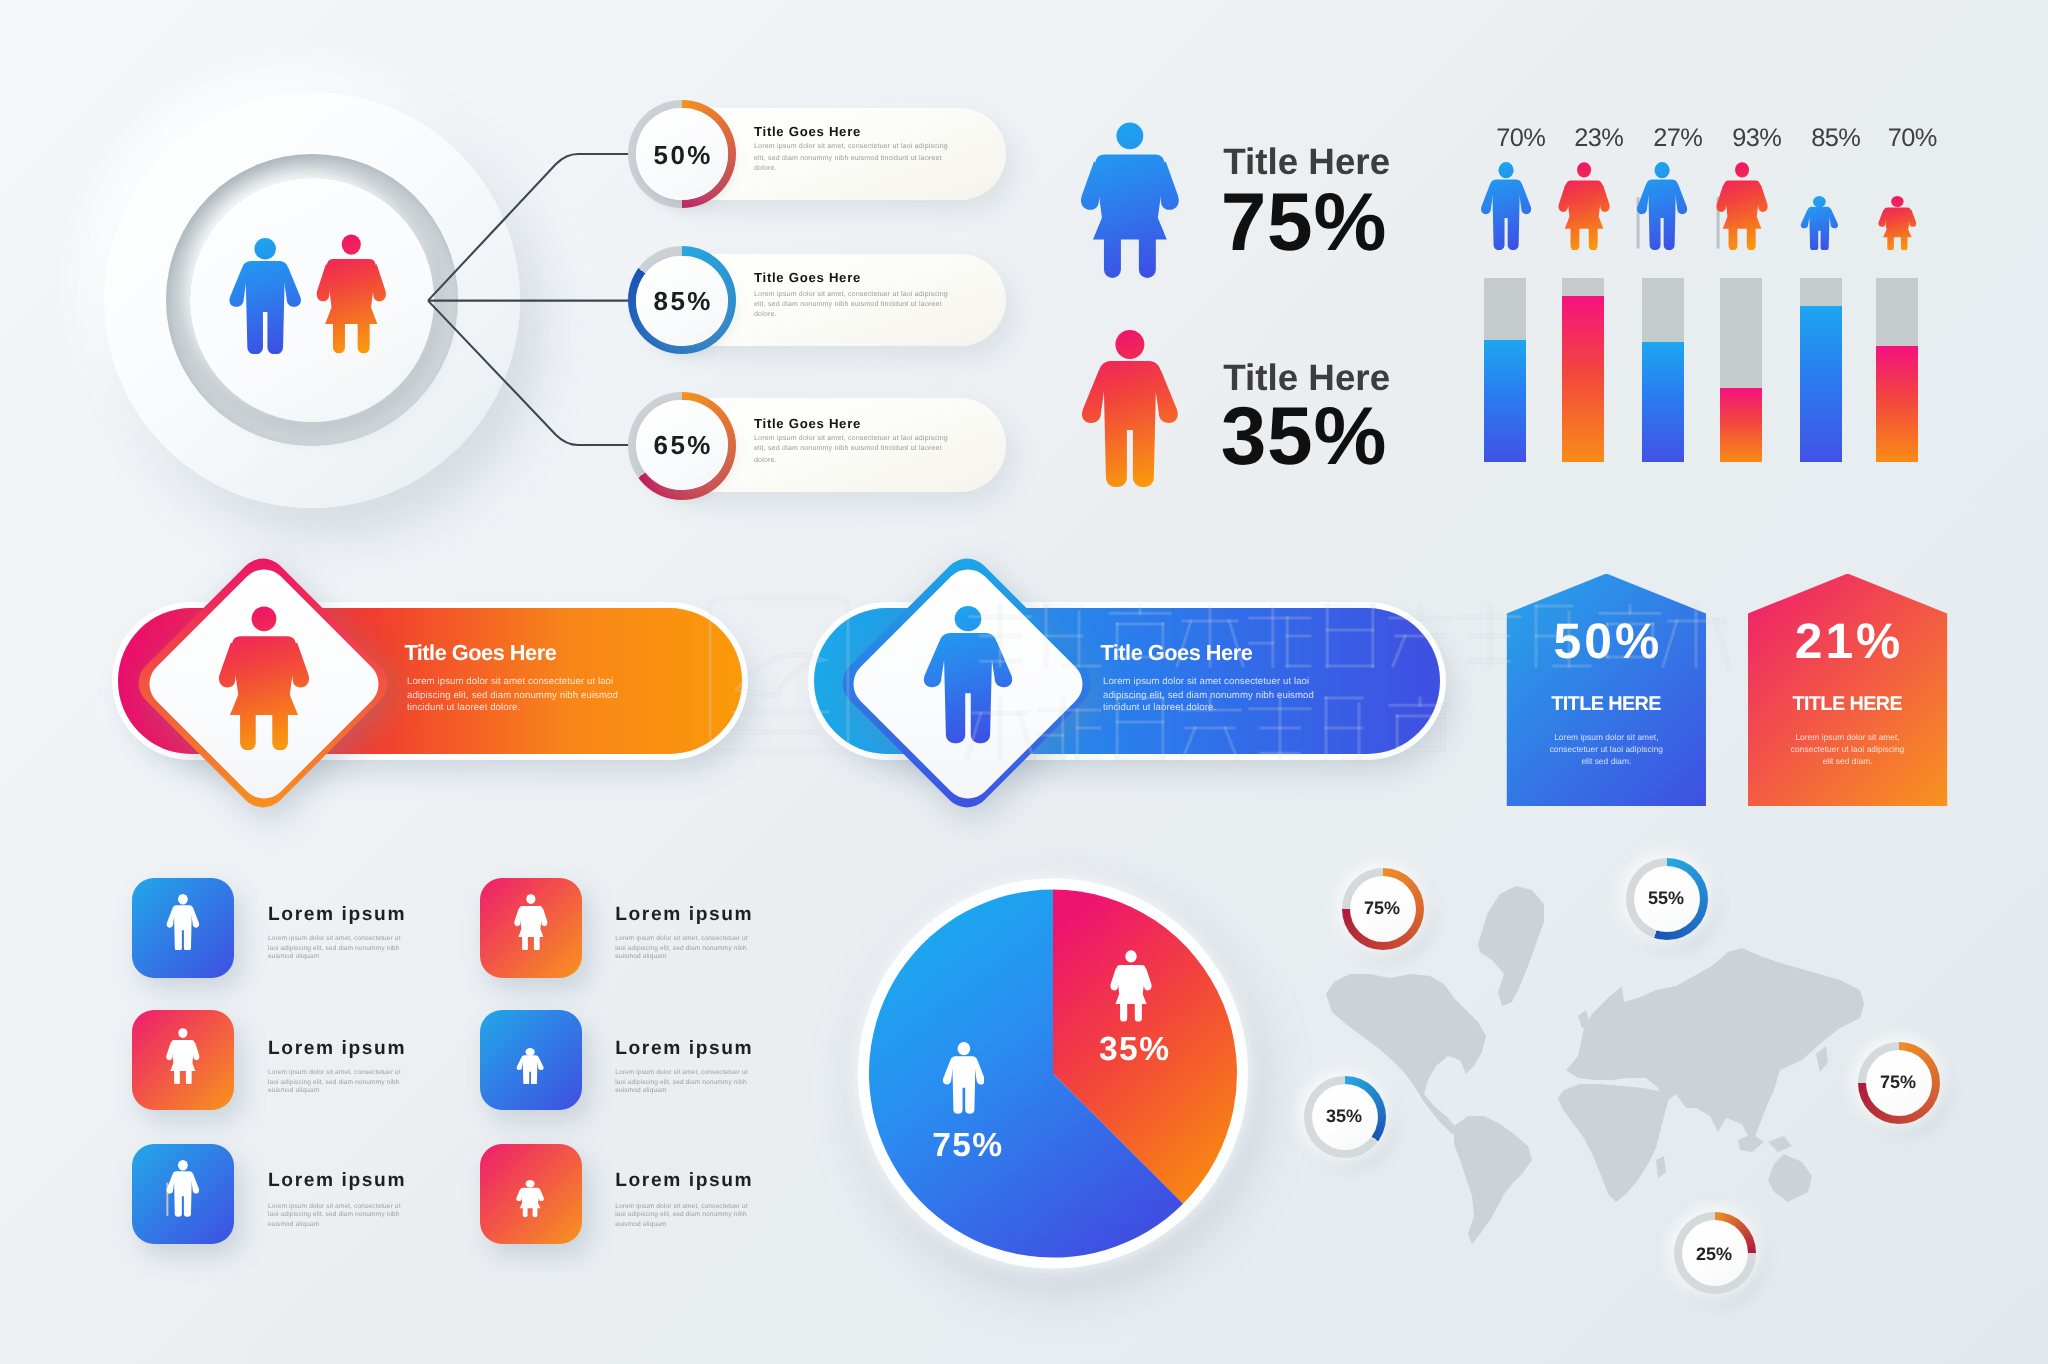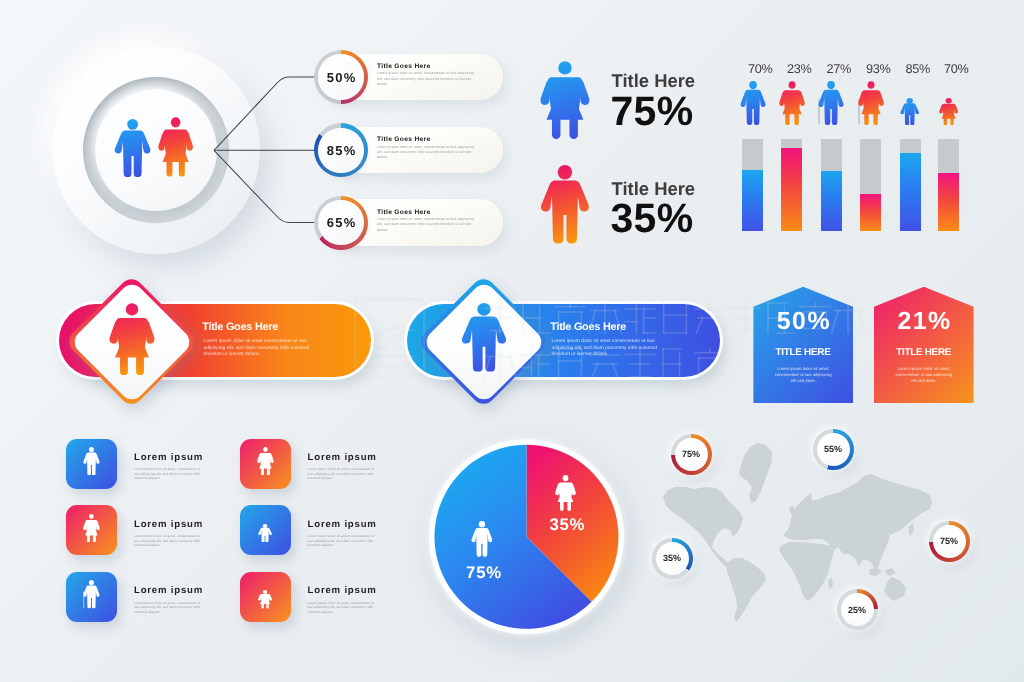--- a/index.html
+++ b/index.html
@@ -361,21 +361,21 @@
       <div class="btx">55%</div>
     </div>
 <div class="abs badge" style="left:651.5px;top:537.5px;width:41px;height:41px;background:conic-gradient(from 0deg,#29a8e0 0deg,#1b52b5 126deg,#d4d9dc 126deg,#d4d9dc 360deg);box-shadow:0 0 7px 3px rgba(255,255,255,.75),3px 4px 8px rgba(120,140,160,.30)">
       <div class="bin"></div>
       <div class="btx">35%</div>
     </div>
 <div class="abs badge" style="left:928.5px;top:520.5px;width:41px;height:41px;background:conic-gradient(from 0deg,#ef8e27 0deg,#ac1a3d 270deg,#d4d9dc 270deg,#d4d9dc 360deg);box-shadow:0 0 7px 3px rgba(255,255,255,.75),3px 4px 8px rgba(120,140,160,.30)">
       <div class="bin"></div>
       <div class="btx">75%</div>
     </div>
-<div class="abs badge" style="left:836.5px;top:589px;width:41px;height:41px;background:conic-gradient(from 0deg,#ef8e27 0deg,#ac1a3d 90deg,#d4d9dc 90deg,#d4d9dc 360deg);box-shadow:0 0 7px 3px rgba(255,255,255,.75),3px 4px 8px rgba(120,140,160,.30)">
+<div class="abs badge" style="left:836.5px;top:606px;width:41px;height:41px;background:conic-gradient(from 0deg,#ef8e27 0deg,#ac1a3d 90deg,#d4d9dc 90deg,#d4d9dc 360deg);box-shadow:0 0 7px 3px rgba(255,255,255,.75),3px 4px 8px rgba(120,140,160,.30)">
       <div class="bin"></div>
       <div class="btx">25%</div>
     </div>
 <svg class="abs" id="watermark" viewBox="0 0 1024 682">
       <g stroke="rgba(120,138,155,0.055)" stroke-width="2.6" fill="none" stroke-linecap="square">
         <path d="M485.0,308.4 L515.0,308.4"></path>
         <path d="M500.0,303.0 L500.0,333.0"></path>
         <path d="M490.4,318.0 L509.6,318.0"></path>
         <path d="M490.4,330.6 L509.6,330.6"></path>
         <path d="M523.0,303.0 L523.0,333.0"></path>

